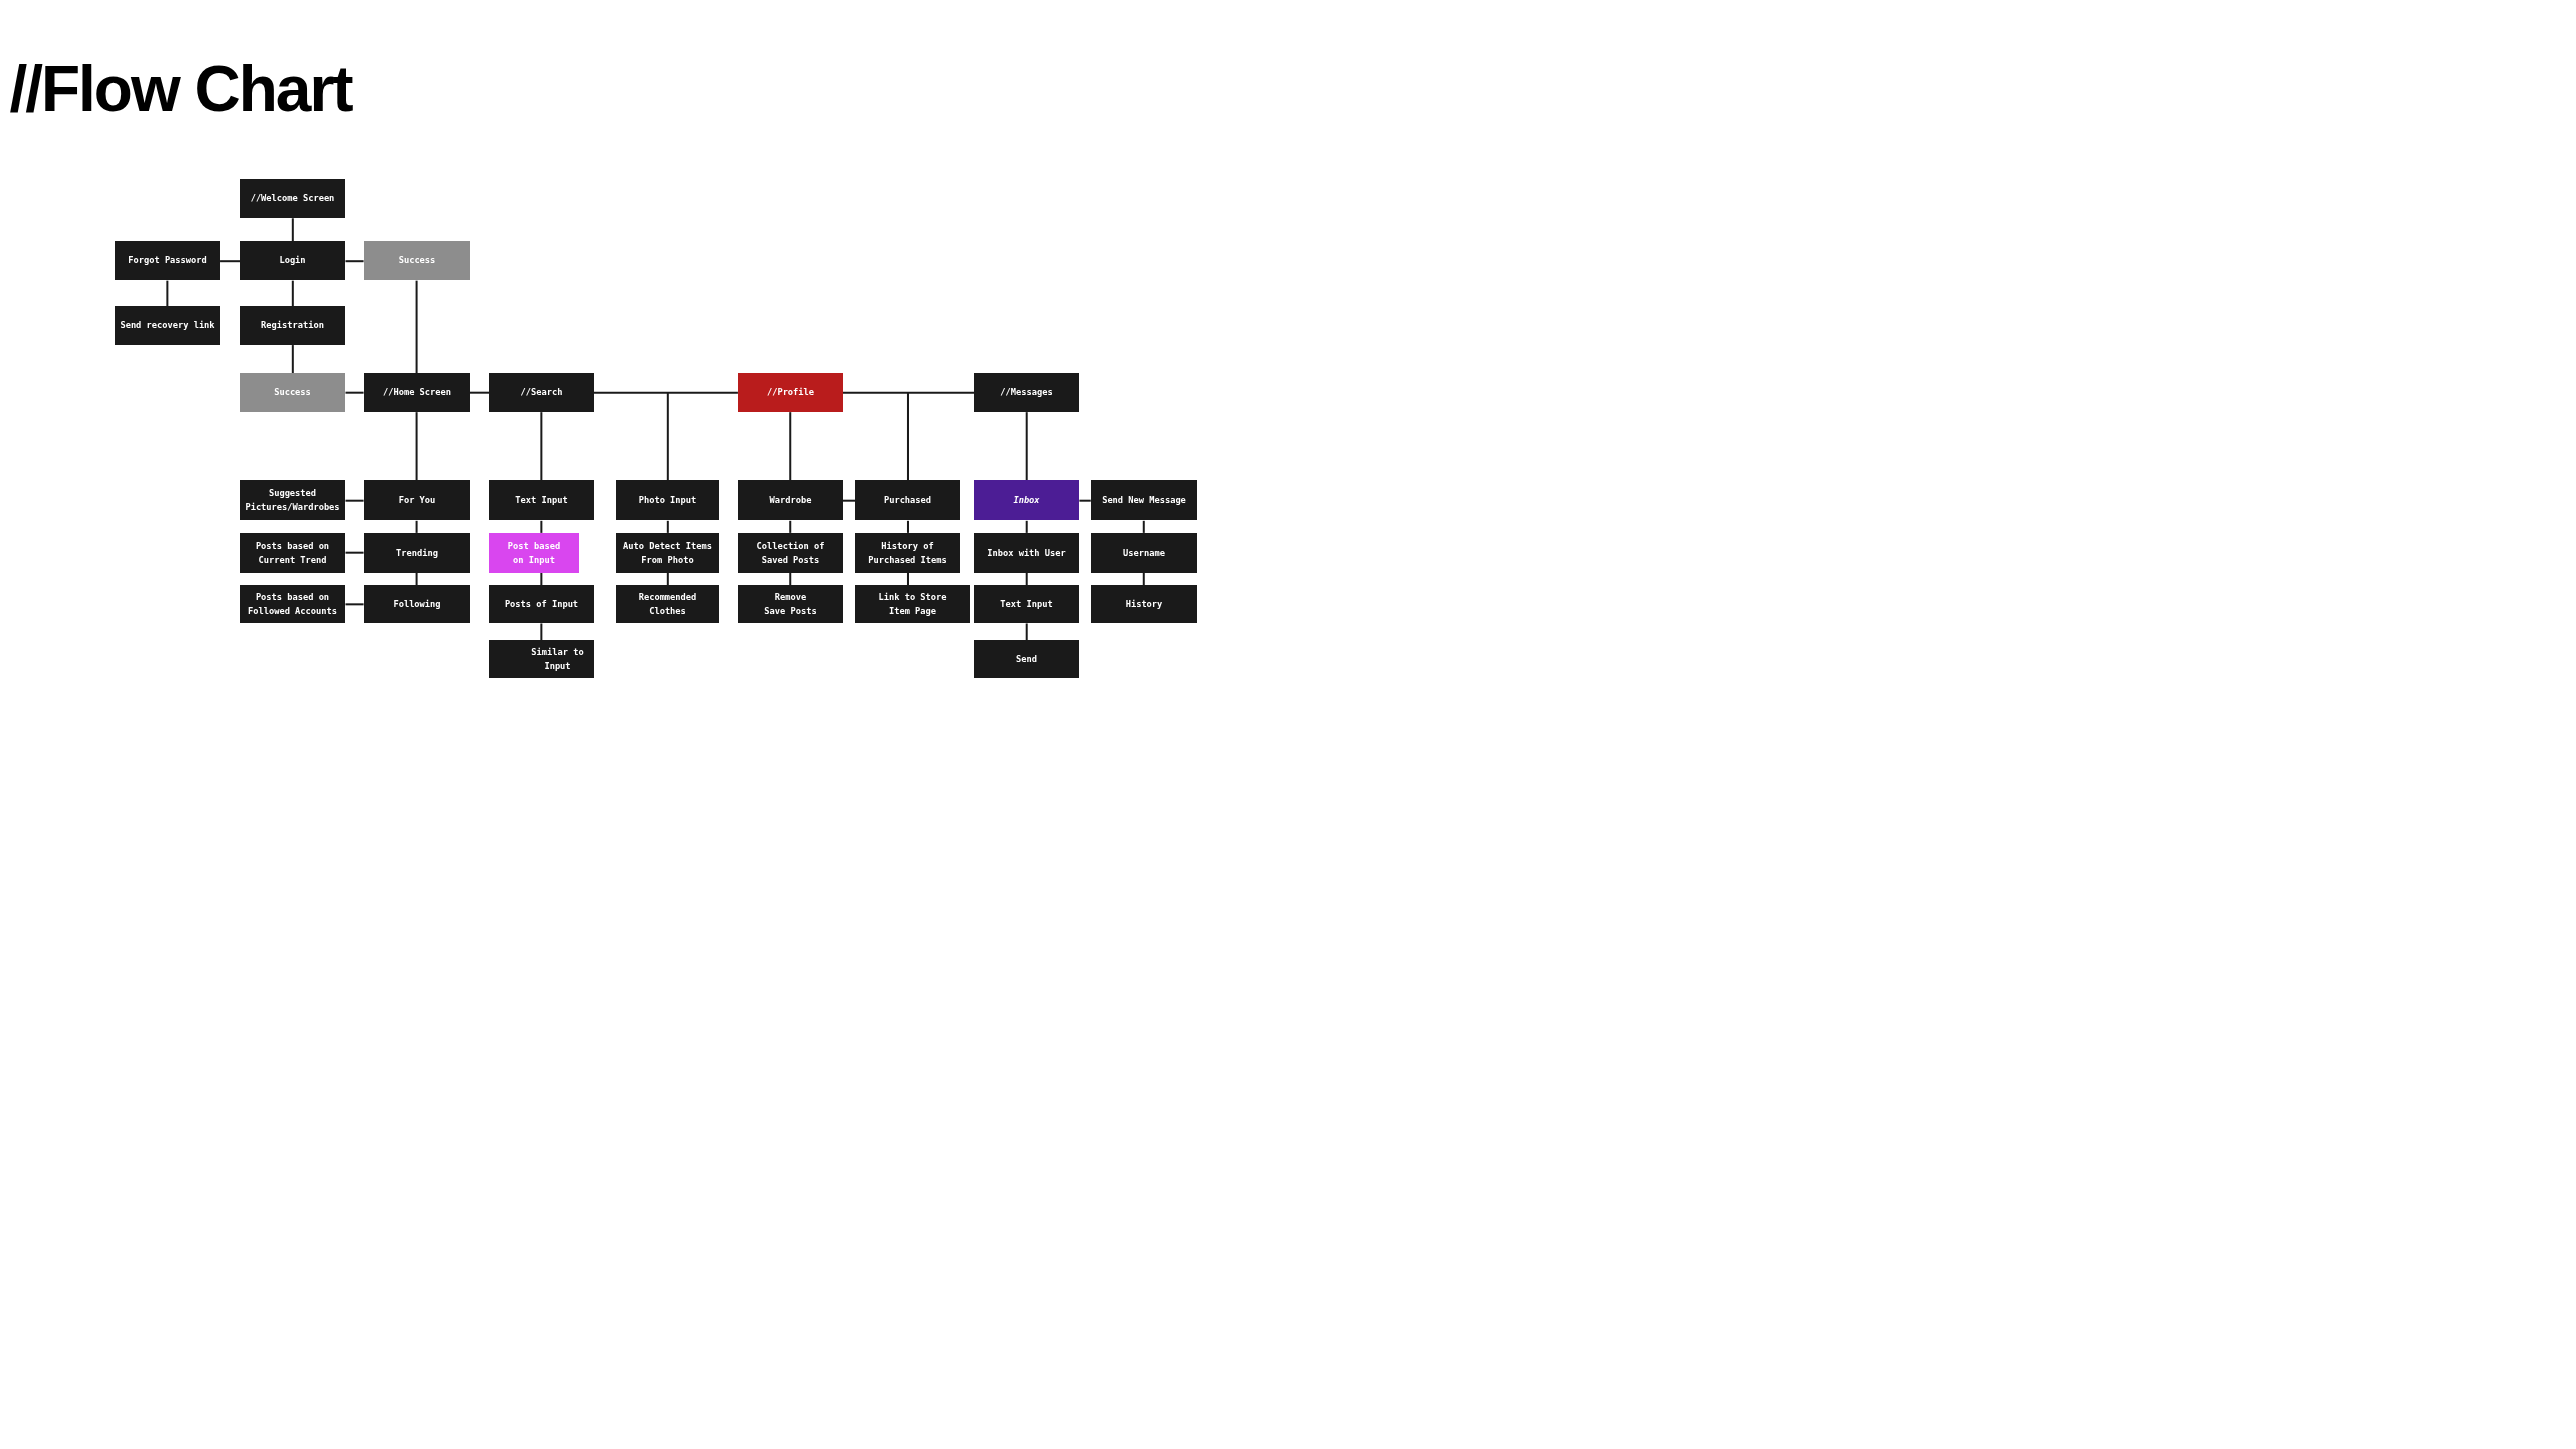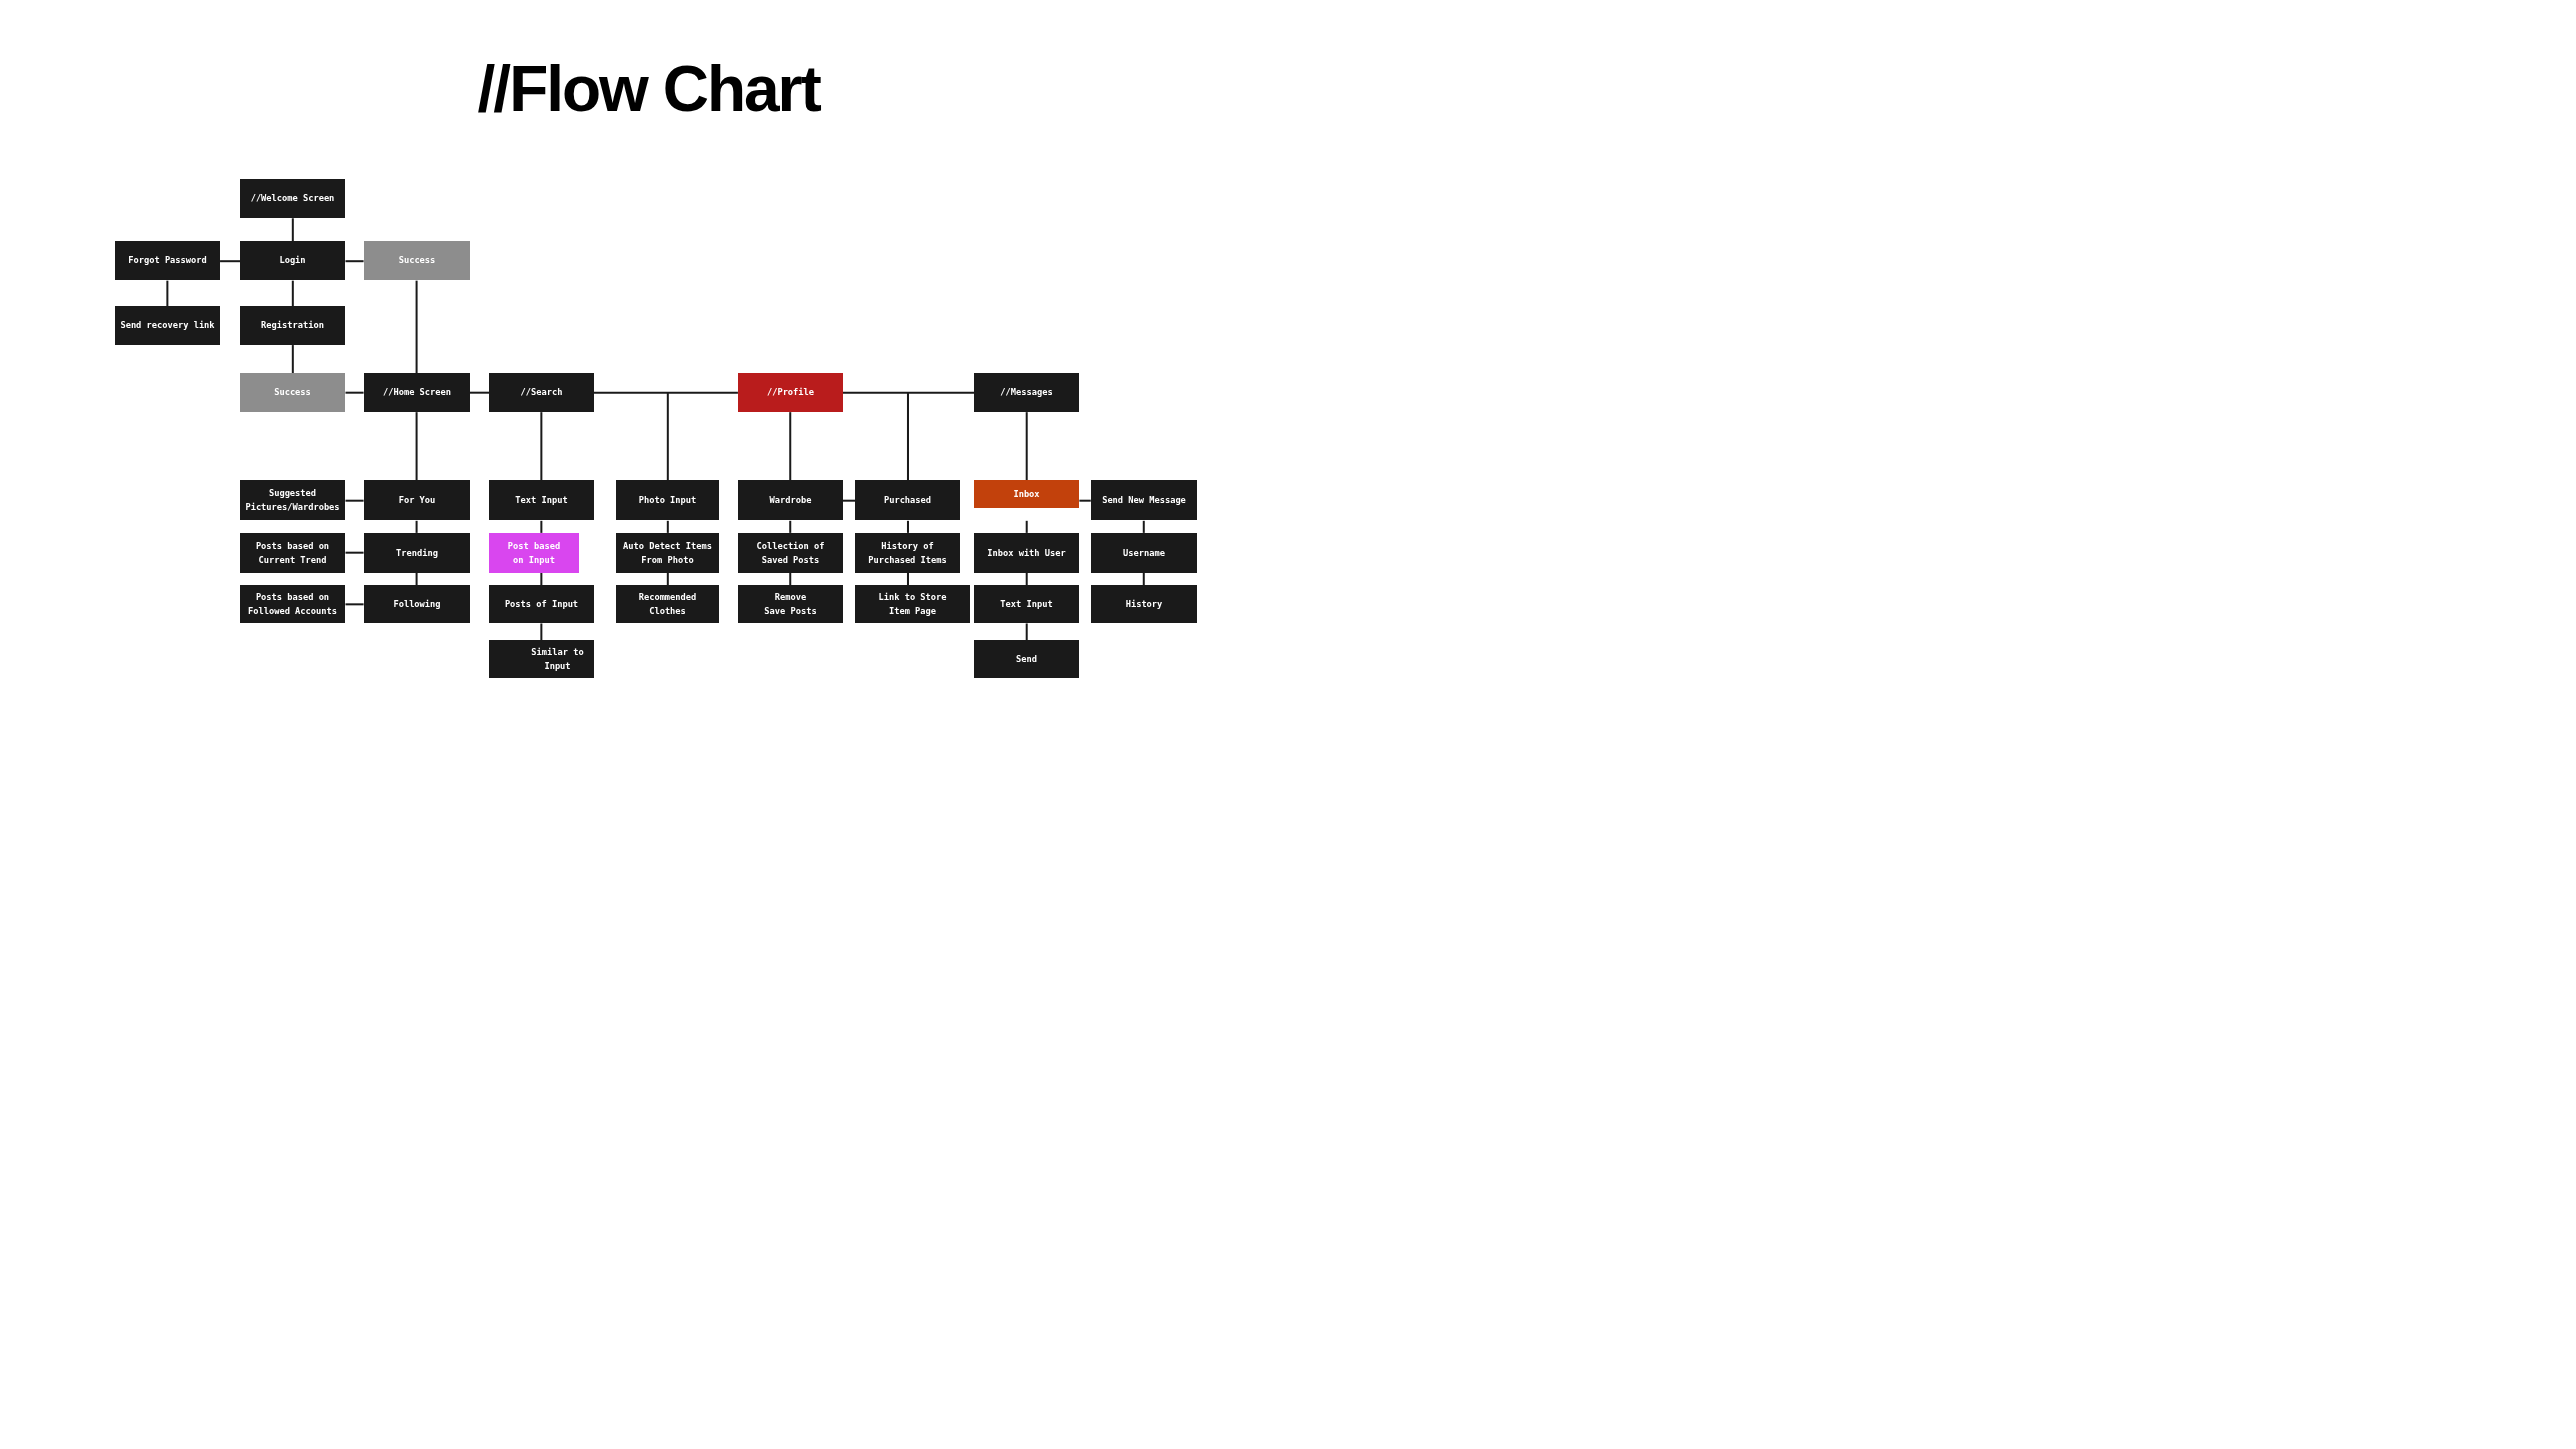--- a/index.html
+++ b/index.html
@@ -15,21 +15,20 @@
     width: 1288px;
     height: 725px;
     background: #ffffff;
     font-family: "Liberation Sans", sans-serif;
   }
   #page-title {
     position: absolute;
     left: 0;
     right: 0;
     top: 52px;
-    text-align: center;
     font-family: "Liberation Sans", "DejaVu Sans", sans-serif;
     font-weight: 800;
     font-size: 64px;
     letter-spacing: -2px;
     color: #000000;
     white-space: nowrap;
     text-indent: 9.4px;
   }
   #edge-layer {
     position: absolute;
@@ -144,21 +143,21 @@
       </div>
       <div class="node" style="left: 616px; top: 480px; width: 103px; height: 40px; background: rgb(26, 26, 26); color: rgb(255, 255, 255); justify-content: center;">
         <div>Photo Input</div>
       </div>
       <div class="node" style="left: 738px; top: 480px; width: 105px; height: 40px; background: rgb(26, 26, 26); color: rgb(255, 255, 255);">
         <div>Wardrobe</div>
       </div>
       <div class="node" style="left: 855px; top: 480px; width: 105px; height: 40px; background: rgb(26, 26, 26); color: rgb(255, 255, 255);">
         <div>Purchased</div>
       </div>
-      <div class="node" style="left: 974px; top: 480px; width: 105px; height: 28px; background: #c2410c; color: rgb(255, 255, 255);">
+      <div class="node" style="left: 974px; top: 480px; width: 105px; height: 40px; background: #4c1d95; color: rgb(255, 255, 255); font-style: italic;">
         <div>Inbox</div>
       </div>
       <div class="node" style="left: 1091px; top: 480px; width: 106px; height: 40px; background: rgb(26, 26, 26); color: rgb(255, 255, 255);">
         <div>Send New Message</div>
       </div>
       <div class="node" style="left: 240px; top: 533px; width: 105px; height: 40px; background: rgb(26, 26, 26); color: rgb(255, 255, 255);">
         <div>Posts based on</div>
         <div>Current Trend</div>
       </div>
       <div class="node" style="left: 364px; top: 533px; width: 106px; height: 40px; background: rgb(26, 26, 26); color: rgb(255, 255, 255);">

